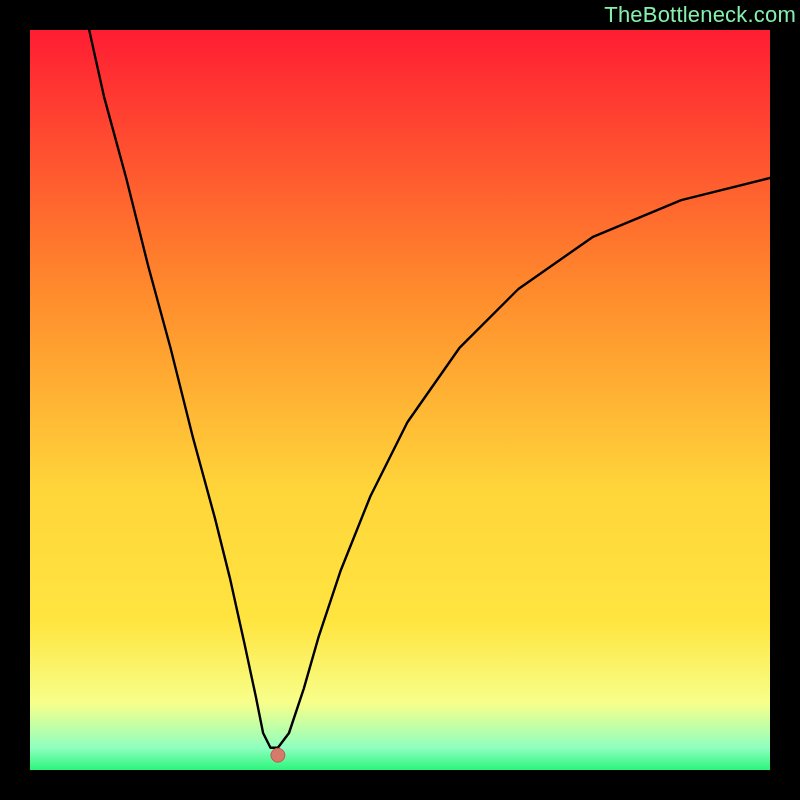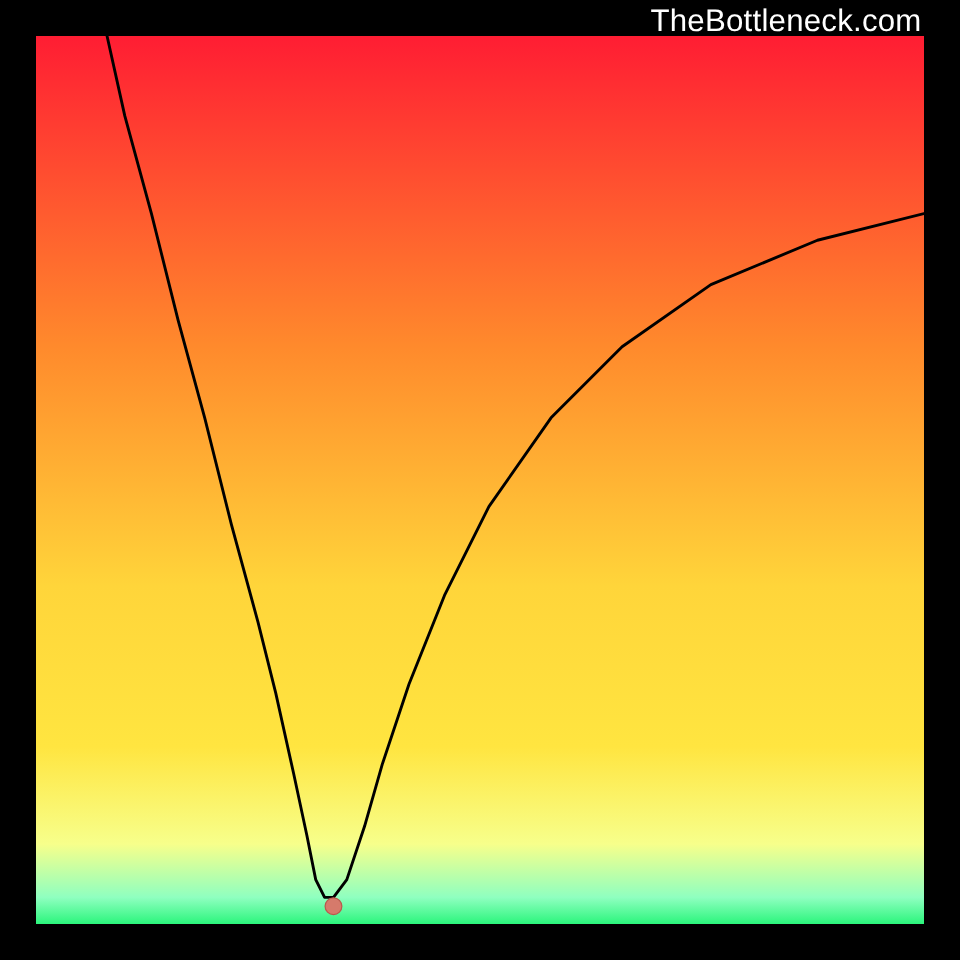--- a/index.html
+++ b/index.html
@@ -13,23 +13,23 @@
   }
   .frame {
     position: relative;
     width: 800px;
     height: 800px;
     background: #000;
   }
   .watermark {
     position: absolute;
     top: 2px;
-    right: 32px;
-    color: #ffffff;
-    font-size: 26px;
+    right: 4px;
+    color: #86efac;
+    font-size: 22px;
     font-weight: 400;
     user-select: none;
     letter-spacing: 0.2px;
   }
   .plot-area {
     position: absolute;
     left: 30px;
     top: 30px;
     width: 740px;
     height: 740px;

